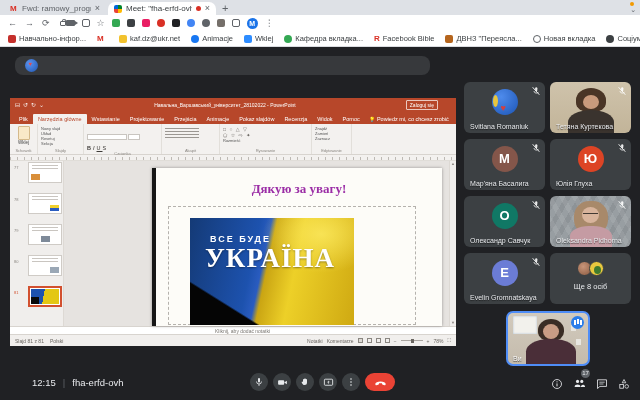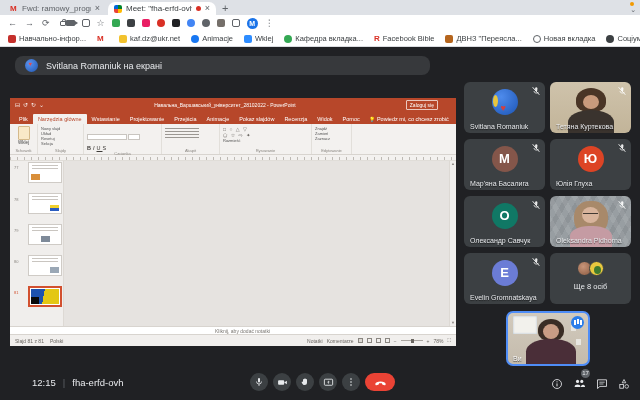--- a/index.html
+++ b/index.html
@@ -232,21 +232,20 @@
         <span class="bmi" style="background:#3c4043; border-radius:50%"></span>
         <span>Соціум. Докумен...</span>
       </span>
 
   </div>
 
   <div class="meet">
 
     <div class="banner">
       <span class="banner-av"></span>
-      <span class="banner-txt">Svitlana Romaniuk на екрані</span>
     </div>
 
     <div class="ppt">
       <div class="ppt-title">
         <span class="qat">
             <span>⊟</span>
             <span>↺</span>
             <span>↻</span>
             <span>⌄</span>
           </span>
@@ -327,20 +326,28 @@
               <div class="tline"></div>
               <div class="tline"></div>
               <div class="tpic" style="right:2px; bottom:2px; background:#9aa7b5"></div>
             </div>
           <span class="tnum" style="top:129px; color:#d2502f">81</span>
           <div class="thumb sel" style="top:125px">
               <div class="mini-ukr"></div>
             </div>
         </div>
         <div class="canvas">
+          <div class="slide">
+            <div class="slide-title">Дякую за увагу!</div>
+            <div class="placeholder"></div>
+            <div class="flagimg">
+              <div class="fl1">ВСЕ БУДЕ</div>
+              <div class="fl2">УКРАЇНА</div>
+            </div>
+          </div>
           <div class="vscroll">
             <span>▲</span>
             <span class="dn">▼</span>
           </div>
         </div>
       </div>
       <div class="notesbar">Kliknij, aby dodać notatki</div>
       <div class="statusbar">
         <span>Slajd 81 z 81</span>
         <span>Polski</span>

